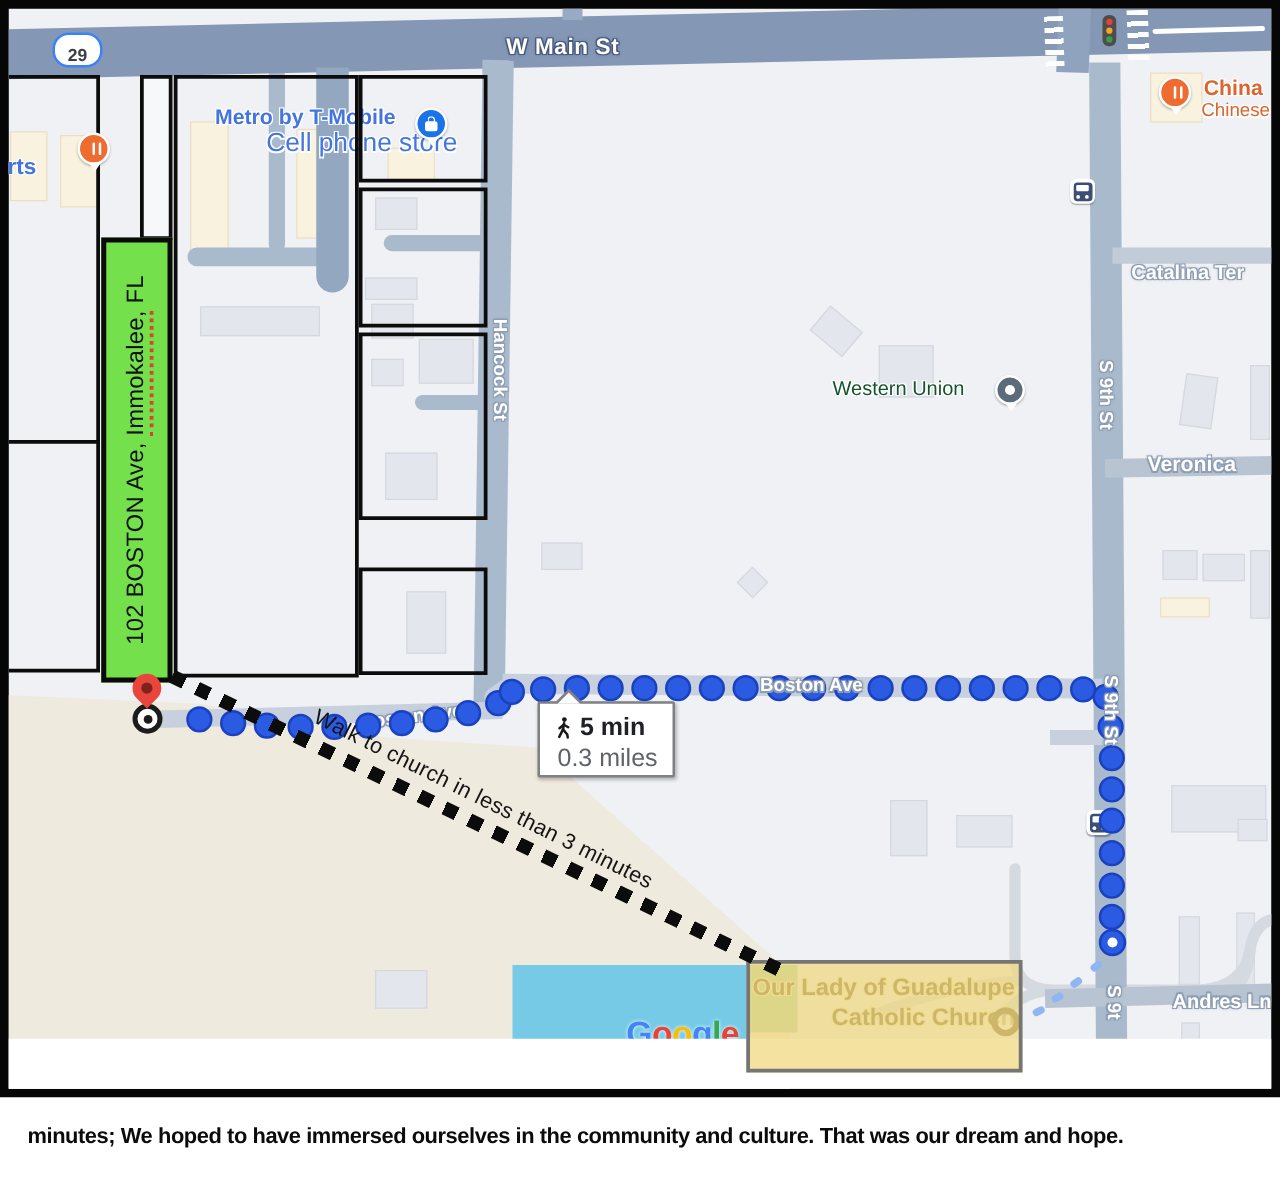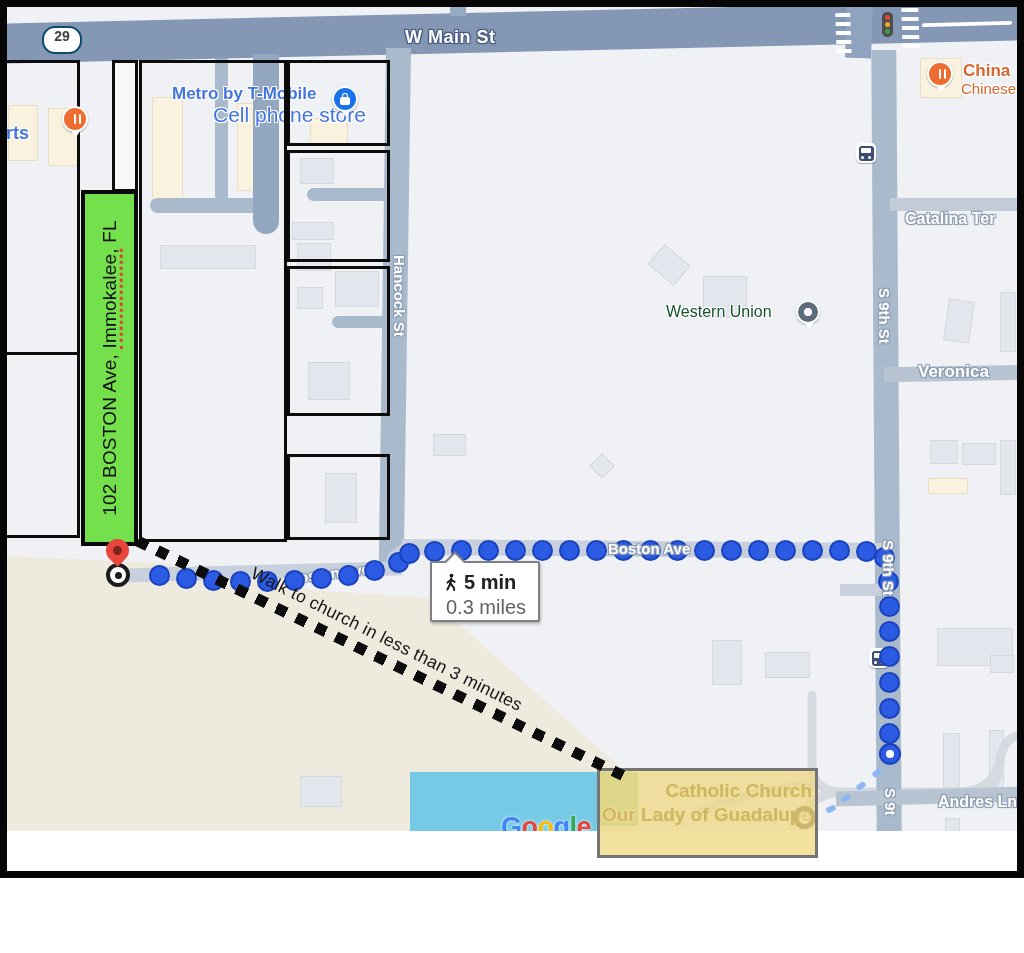--- a/index.html
+++ b/index.html
@@ -66,22 +66,22 @@
   .bag::before{content:"";position:absolute;left:2px;top:-4px;width:4px;height:4px;border:1.5px solid #fff;border-bottom:none;border-radius:3px 3px 0 0;}
   
   .bus{position:absolute;width:20px;height:20px;background:#fff;border-radius:5px;z-index:25;box-shadow:0 1px 1px rgba(0,0,0,.3);display:flex;align-items:center;justify-content:center;}
   .bus .inner{width:15px;height:15px;background:#3C4E73;border-radius:3px;position:relative;}
   .bus .inner::before{content:"";position:absolute;left:2.5px;top:2.5px;width:10px;height:5px;background:#fff;border-radius:1px;}
   .bus .inner::after{content:"";position:absolute;left:2.5px;top:10px;width:3px;height:3px;background:#fff;border-radius:50%;box-shadow:7px 0 0 #fff;}
   #tlight{position:absolute;left:882px;top:12px;width:11px;height:25px;background:#4D4D4D;border-radius:5px;z-index:22;}
   #tlight::before{content:"";position:absolute;left:3px;top:3px;width:5px;height:5px;border-radius:50%;background:#E04438;box-shadow:0 7px 0 #F5A623,0 14px 0 #34A04A;}
   .xwalk{position:absolute;z-index:7;background:repeating-linear-gradient(180deg,#FDFDFD 0 4px,rgba(255,255,255,0) 4px 9px);}
   .laneline{position:absolute;background:#fff;border-radius:2px;z-index:7;}
-  .shield{position:absolute;left:42px;top:26px;width:36px;height:24px;background:#fff;border:2px solid #0c4a6e;border-radius:13px;z-index:22;
-    display:flex;align-items:flex-start;justify-content:center;font-size:14px;font-weight:bold;color:#3C4043;}
+  .shield{position:absolute;left:42px;top:26px;width:36px;height:24px;background:#fff;border:2px solid #3b82f6;border-radius:13px;z-index:22;
+    display:flex;align-items:flex-end;justify-content:center;font-size:14px;font-weight:bold;color:#3C4043;}
   
   #caption{position:absolute;left:0;top:878px;width:1024px;height:75px;background:#fff;z-index:60;}
   #caption .cl{margin:0 0 0 22px;font-size:17.5px;font-weight:bold;color:#0B0B0B;line-height:21px;letter-spacing:-.35px;white-space:nowrap;}
   #caption .cl:first-child{margin-top:20px;}
   svg.paths{position:absolute;z-index:5;}
 </style>
 </head>
 <body>
 
 <div id="frame">
@@ -231,22 +231,22 @@
               <path d="M6.4 10.5 L9.8 14.6 L10.2 17"></path>
             </g>
           </svg>
       <span>5 min</span>
         </div>
     <div class="r2">0.3 miles</div>
   </div>
 
   <div class="map-clip">
     <div id="churchtext">
+      <div>Our Lady of Guadalupe</div>
       <div>Catholic Church</div>
-      <div>Our Lady of Guadalupe</div>
     </div>
   </div>
   <div id="churchring"></div>
 
   <div id="cyanrect"></div>
   <div id="glogo"><span style="color: rgb(66, 133, 244);">G</span><span style="color: rgb(234, 67, 53);">o</span><span style="color: rgb(251, 188, 5);">o</span><span style="color: rgb(66, 133, 244);">g</span><span style="color: rgb(52, 168, 83);">l</span><span style="color: rgb(234, 67, 53);">e</span></div>
   <div id="whitestrip"></div>
   <div id="churchbox"></div>
 
  <div class="bld yellow" style="left: 8px; top: 105px; width: 30px; height: 56px;"></div>
@@ -286,13 +286,14 @@
       <div class="drive" style="left: 332px; top: 316px; width: 58px; height: 12px;"></div>
       <div class="drive" style="left: 215px; top: 54px; width: 13px; height: 148px;"></div>
       <div class="ldash" style="left: 872px; top: 770px; transform: rotate(-38deg);"></div>
       <div class="ldash" style="left: 856px; top: 783px; transform: rotate(-35deg);"></div>
       <div class="ldash" style="left: 841px; top: 795px; transform: rotate(-30deg);"></div>
       <div class="ldash" style="left: 826px; top: 806px; transform: rotate(-25deg);"></div>
     </div>
 </div>
 
 <div id="caption">
+  <p class="cl">minutes; We hoped to have immersed ourselves in the community and culture. That was our dream and hope.</p>
 </div>
 
 </body></html>

